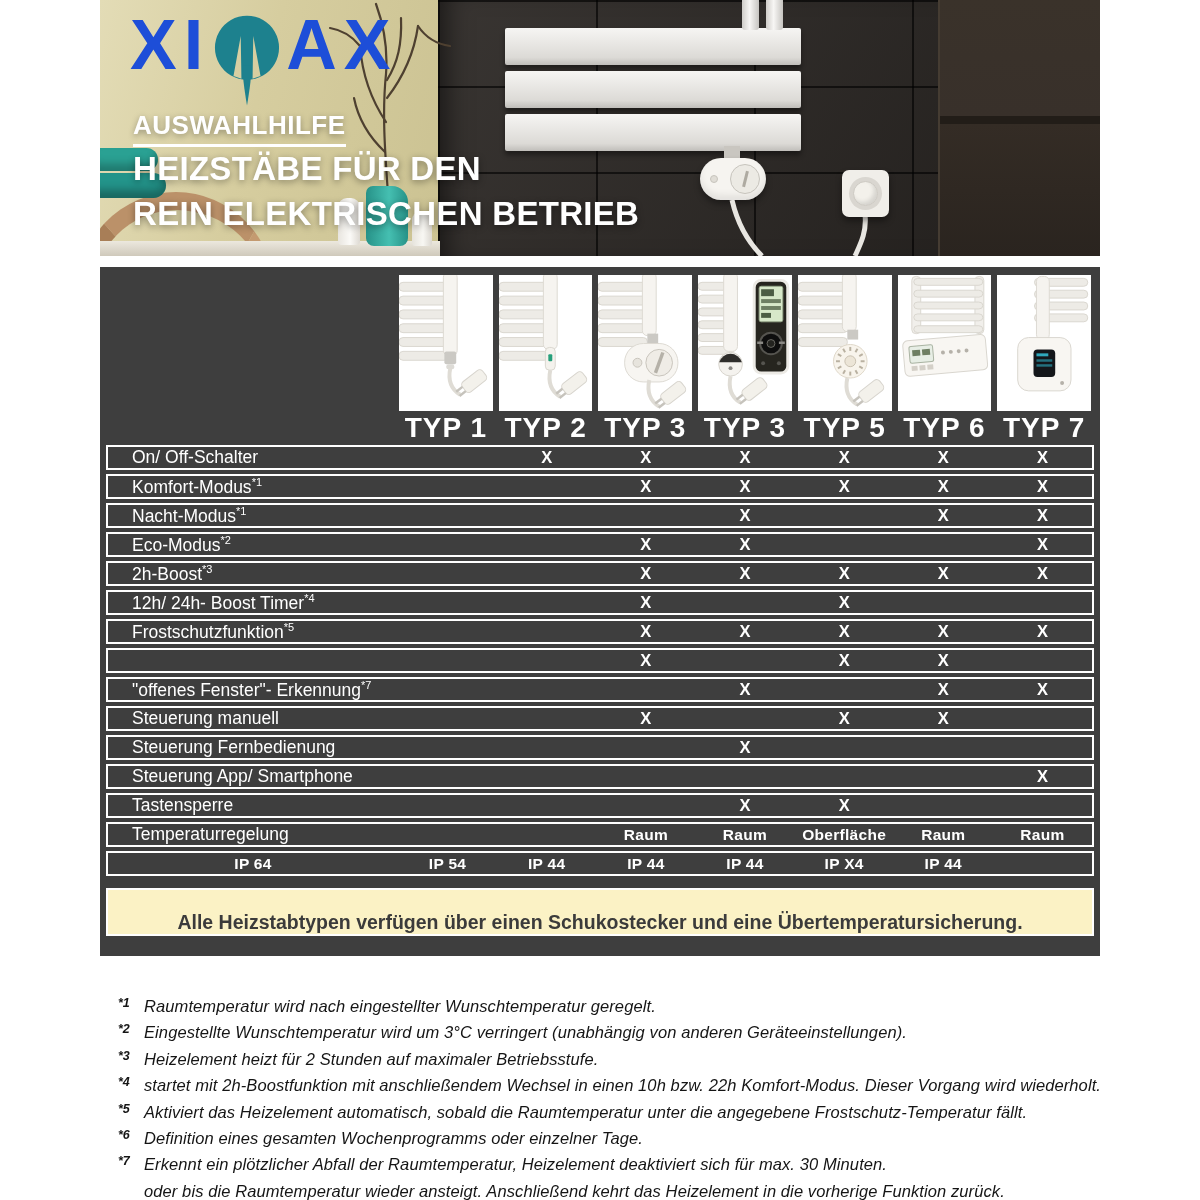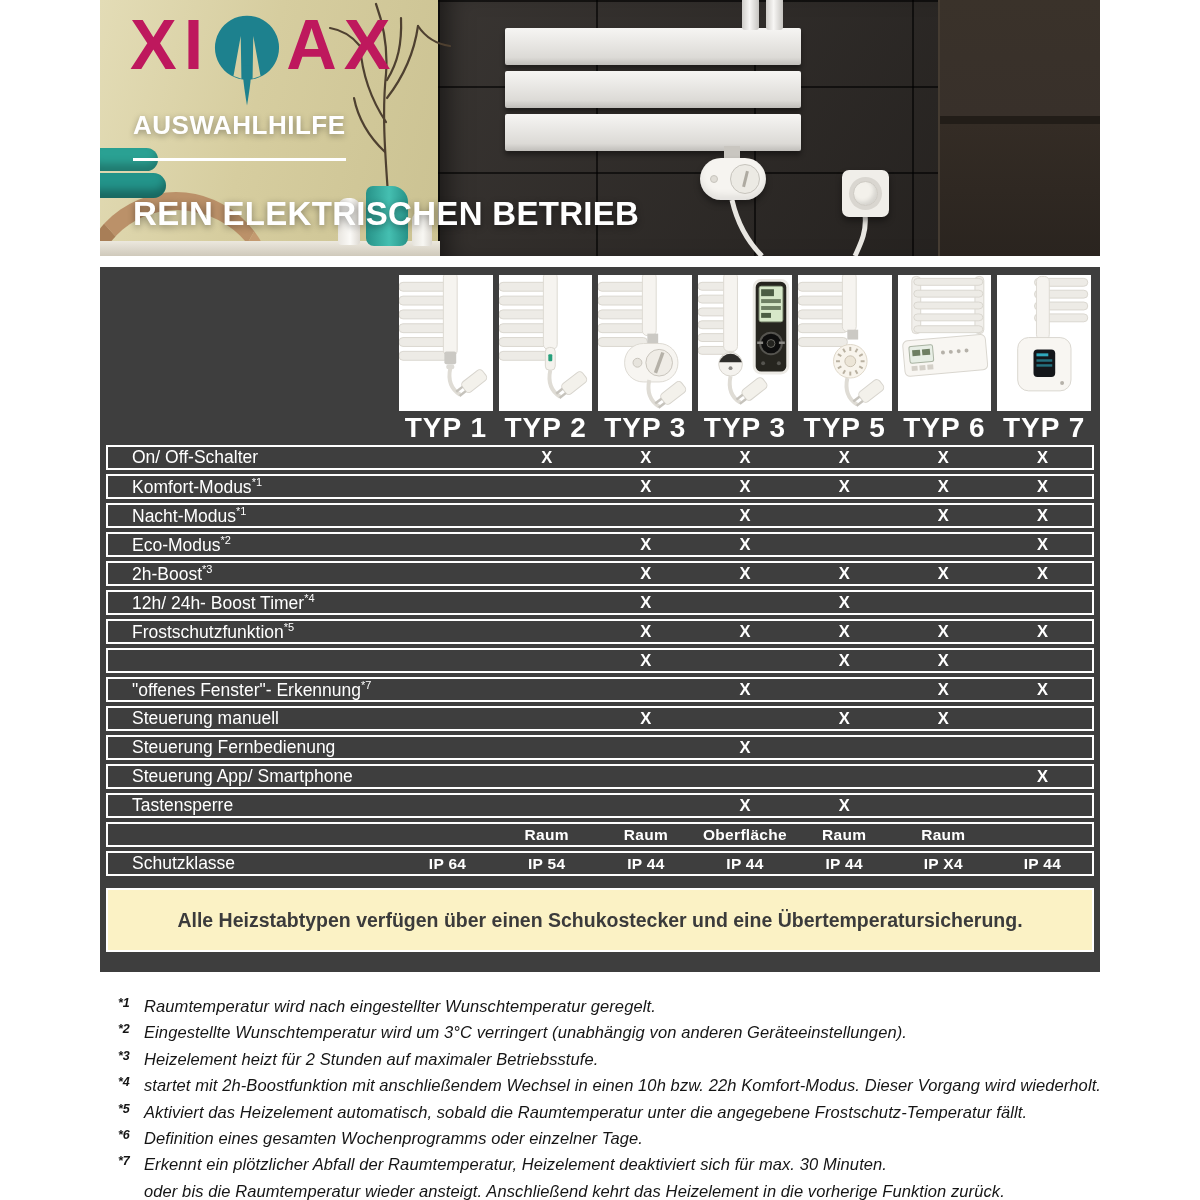--- a/index.html
+++ b/index.html
@@ -54,24 +54,24 @@
   .he-dot { position:absolute; left:10px; top:17px; width:8px; height:8px; border-radius:50%;
     background:#e0ddd6; border:1px solid #c7c4bd; }
   .socket { position:absolute; left:742px; top:170px; width:47px; height:47px; border-radius:7px;
     background:#f0eee9; box-shadow:0 4px 6px rgba(0,0,0,.4); }
   .socket-circ { position:absolute; inset:7px; border-radius:50%; background:#d9d6d0; }
   .socket-plug { position:absolute; left:11px; top:11px; width:25px; height:25px; border-radius:50%;
     background:#f3f1eb; border:1px solid #ccc9c2; box-shadow:inset -3px -3px 4px rgba(0,0,0,.12); }
   .cables { position:absolute; inset:0; pointer-events:none; }
 
   .logo { position:absolute; left:30px; top:10px; display:flex; align-items:flex-start; }
-  .logo-txt { color:#be185d; font-size:70px; line-height:70px; font-weight:bold; letter-spacing:7px; }
+  .logo-txt { color:#1d4ed8; font-size:70px; line-height:70px; font-weight:bold; letter-spacing:7px; }
   .logo-mark { width:70px; height:92px; margin:5px 4px 0 2px; display:block; }
   .kicker { position:absolute; left:33px; top:110px; color:#fff; font-weight:bold; font-size:26px;
-    letter-spacing:.5px; border-bottom:3px solid #fff; padding-bottom:17px; display:inline-block;
+    letter-spacing:.5px; border-bottom:3px solid #fff; padding-bottom:3px; display:inline-block;
     text-shadow:0 2px 6px rgba(0,0,0,.35); }
   .title { position:absolute; left:33px; color:#fff; font-weight:bold; font-size:33px;
     letter-spacing:.3px; text-shadow:0 2px 7px rgba(0,0,0,.4); }
   .l1{top:150px} .l2{top:195px}
 
   
   .tableblock { position:absolute; left:100px; top:267px; width:1000px;
     background:#3e3e3e; padding:8px 6px 20px; }
   .thead { display:grid; grid-template-columns:290px repeat(7,1fr); }
   .tcol { display:flex; flex-direction:column; align-items:center; padding:0 3px; }
@@ -79,22 +79,22 @@
   .prod-card svg { display:block; width:100%; height:100%; }
   .tcol-label { height:30px; line-height:33px; font-weight:bold; font-size:28px; color:#fff; letter-spacing:1px; }
   .tbody { margin-top:2px; }
   .trow { display:grid; grid-template-columns:290px repeat(7,1fr); align-items:center;
     border:2px solid #fff; height:25px; margin-top:4px; background:#3e3e3e; }
   .tlabel { padding-left:24px; font-size:17.5px; color:#fff; white-space:nowrap; }
   .tlabel sup { font-size:11px; }
   .tcell { text-align:center; color:#fff; }
   .xmark { font-weight:bold; font-size:16.5px; }
   .tval  { font-weight:bold; font-size:15.5px; letter-spacing:.3px; }
-  .note { margin-top:12px; height:64px; border:2px solid #fff; background:#fbf2c5;
-    display:flex; align-items:center; justify-content:center; }
+  .note { margin-top:12px; height:48px; border:2px solid #fff; background:#fbf2c5;
+    display:flex; align-items:flex-end; justify-content:center; }
   .note span { font-weight:bold; font-size:19.5px; color:#3b3b3b; }
 
   
   .footnotes { position:absolute; left:118px; top:996px; width:982px; }
   .fn { font-style:italic; font-size:16.5px; color:#151515; line-height:21px; margin-bottom:3.4px; white-space:nowrap; }
   .fn-marker { display:inline-block; width:26px; font-size:12.5px; position:relative; top:-5px; font-weight:bold; }
   .fn-text { letter-spacing:.1px; }
 </style>
 </head>
 <body>
@@ -149,20 +149,21 @@
 
     <div class="logo">
       <span class="logo-txt">XI</span>
       <svg class="logo-mark" viewBox="0 0 100 132">
         <path fill="#1d818e" fill-rule="evenodd" d="M50,1 A46,46 0 1 1 49.98,1 Z M30.6,87.7 L41,30 L42,91.3 Z M58,91.3 L59,30 L69.4,87.7 Z"></path>
         <path fill="#1d818e" d="M43.5,72 C43.5,88 46,105 50,130 C54,105 56.5,88 56.5,72 Z"></path>
       </svg>
       <span class="logo-txt">AX</span>
     </div>
     <div class="kicker">AUSWAHLHILFE</div>
+    <div class="title l1">HEIZSTÄBE FÜR DEN</div>
     <div class="title l2">REIN ELEKTRISCHEN BETRIEB</div>
   </div>
 
   <div class="tableblock">
     <div class="thead">
       <div class="tcorner"></div>
     <div class="tcol">
           <div class="prod-card">
             <svg viewBox="0 0 95 135">
               <rect x="0" y="6" width="50" height="9" rx="4" fill="#edebe6" stroke="#d9d6cf"></rect>
@@ -469,30 +470,30 @@
           <div class="tlabel">Tastensperre</div>
           <div class="tcell tval"></div>
           <div class="tcell tval"></div>
           <div class="tcell tval"></div>
           <div class="tcell xmark">X</div>
           <div class="tcell xmark">X</div>
           <div class="tcell tval"></div>
           <div class="tcell tval"></div>
         </div>
         <div class="trow">
+          <div class="tlabel">Temperaturregelung</div>
           <div class="tcell tval"></div>
           <div class="tcell tval"></div>
           <div class="tcell tval">Raum</div>
           <div class="tcell tval">Raum</div>
           <div class="tcell tval">Oberfläche</div>
           <div class="tcell tval">Raum</div>
           <div class="tcell tval">Raum</div>
         </div>
         <div class="trow">
-          <div class="tlabel">Schutzklasse</div>
           <div class="tcell tval">IP 64</div>
           <div class="tcell tval">IP 54</div>
           <div class="tcell tval">IP 44</div>
           <div class="tcell tval">IP 44</div>
           <div class="tcell tval">IP 44</div>
           <div class="tcell tval">IP X4</div>
           <div class="tcell tval">IP 44</div>
         </div>
       </div>
     <div class="note">

